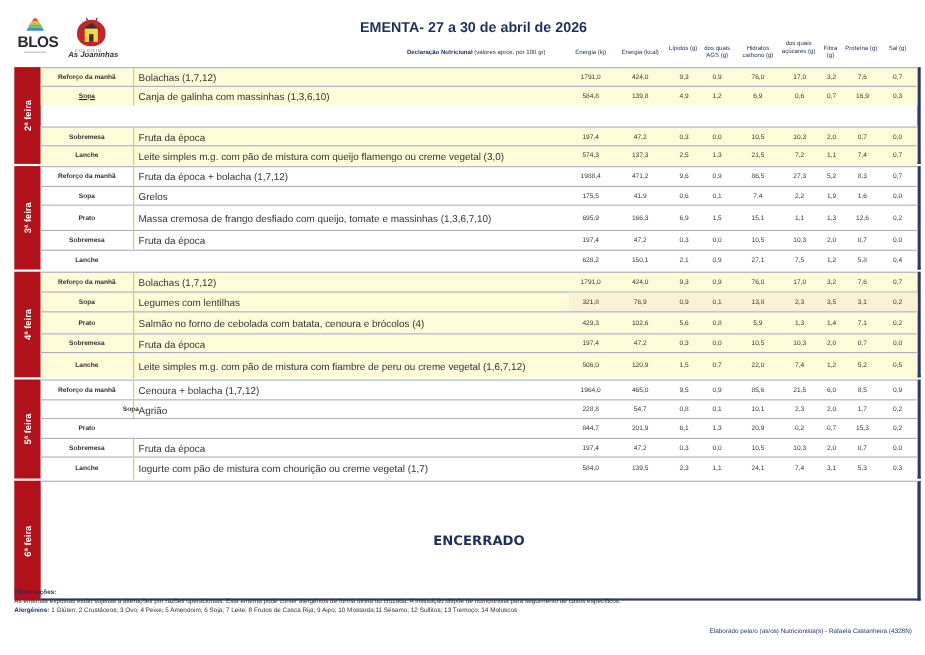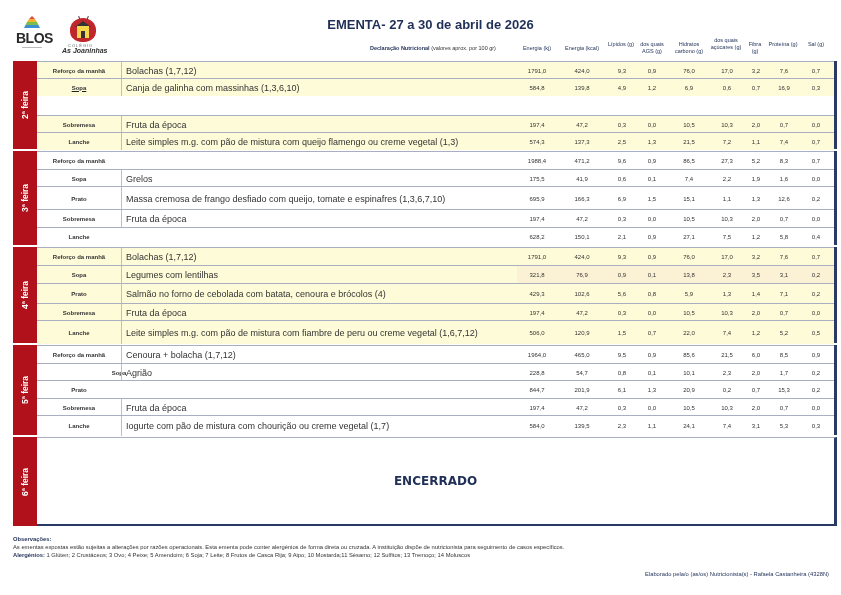--- a/index.html
+++ b/index.html
@@ -124,40 +124,41 @@
           <div class="num" style="left: 575px; width: 20px;">0,3</div>
           <div class="num" style="left: 605px; width: 20px;">0,0</div>
           <div class="num" style="left: 637px; width: 30px;">10,5</div>
           <div class="num" style="left: 676px; width: 28px;">10,3</div>
           <div class="num" style="left: 711px; width: 16px;">2,0</div>
           <div class="num" style="left: 735px; width: 24px;">0,7</div>
           <div class="num" style="left: 769px; width: 20px;">0,0</div>
         </div>
         <div class="row yellow" style="top: 71px; height: 17px;">
           <div class="meal">Lanche</div>
-          <div class="desc">Leite simples m.g. com pão de mistura com queijo flamengo ou creme vegetal (1,3)</div>
+          <div class="desc">Leite simples m.g. com pão de mistura com queijo flamengo ou creme vegetal (3,0)</div>
           <div class="num" style="left: 483px; width: 34px;">574,3</div>
           <div class="num" style="left: 528px; width: 34px;">137,3</div>
           <div class="num" style="left: 575px; width: 20px;">2,5</div>
           <div class="num" style="left: 605px; width: 20px;">1,3</div>
           <div class="num" style="left: 637px; width: 30px;">21,5</div>
           <div class="num" style="left: 676px; width: 28px;">7,2</div>
           <div class="num" style="left: 711px; width: 16px;">1,1</div>
           <div class="num" style="left: 735px; width: 24px;">7,4</div>
           <div class="num" style="left: 769px; width: 20px;">0,7</div>
         </div>
       </div>
     </div>
     <div class="day" style="top: 151px; height: 94px;">
       <div class="dayband">
         <span>3ª feira</span>
       </div>
       <div class="daybody">
         <div class="row white" style="top: 0px; height: 18px;">
           <div class="meal">Reforço da manhã</div>
+          <div class="desc">Fruta da época + bolacha (1,7,12)</div>
           <div class="num" style="left: 483px; width: 34px;">1988,4</div>
           <div class="num" style="left: 528px; width: 34px;">471,2</div>
           <div class="num" style="left: 575px; width: 20px;">9,6</div>
           <div class="num" style="left: 605px; width: 20px;">0,9</div>
           <div class="num" style="left: 637px; width: 30px;">86,5</div>
           <div class="num" style="left: 676px; width: 28px;">27,3</div>
           <div class="num" style="left: 711px; width: 16px;">5,2</div>
           <div class="num" style="left: 735px; width: 24px;">8,3</div>
           <div class="num" style="left: 769px; width: 20px;">0,7</div>
         </div>
@@ -169,21 +170,21 @@
           <div class="num" style="left: 575px; width: 20px;">0,6</div>
           <div class="num" style="left: 605px; width: 20px;">0,1</div>
           <div class="num" style="left: 637px; width: 30px;">7,4</div>
           <div class="num" style="left: 676px; width: 28px;">2,2</div>
           <div class="num" style="left: 711px; width: 16px;">1,9</div>
           <div class="num" style="left: 735px; width: 24px;">1,6</div>
           <div class="num" style="left: 769px; width: 20px;">0,0</div>
         </div>
         <div class="row white" style="top: 35px; height: 23px;">
           <div class="meal">Prato</div>
-          <div class="desc">Massa cremosa de frango desfiado com queijo, tomate e espinafres (1,3,6,7,10)</div>
+          <div class="desc">Massa cremosa de frango desfiado com queijo, tomate e massinhas (1,3,6,7,10)</div>
           <div class="num" style="left: 483px; width: 34px;">695,9</div>
           <div class="num" style="left: 528px; width: 34px;">166,3</div>
           <div class="num" style="left: 575px; width: 20px;">6,9</div>
           <div class="num" style="left: 605px; width: 20px;">1,5</div>
           <div class="num" style="left: 637px; width: 30px;">15,1</div>
           <div class="num" style="left: 676px; width: 28px;">1,1</div>
           <div class="num" style="left: 711px; width: 16px;">1,3</div>
           <div class="num" style="left: 735px; width: 24px;">12,6</div>
           <div class="num" style="left: 769px; width: 20px;">0,2</div>
         </div>
@@ -351,21 +352,21 @@
           <div class="num" style="left: 575px; width: 20px;">2,3</div>
           <div class="num" style="left: 605px; width: 20px;">1,1</div>
           <div class="num" style="left: 637px; width: 30px;">24,1</div>
           <div class="num" style="left: 676px; width: 28px;">7,4</div>
           <div class="num" style="left: 711px; width: 16px;">3,1</div>
           <div class="num" style="left: 735px; width: 24px;">5,3</div>
           <div class="num" style="left: 769px; width: 20px;">0,3</div>
         </div>
       </div>
     </div>
-    <div class="day" style="top: 437px; height: 89px; text-align: center;">
+    <div class="day" style="top: 437px; height: 109px; text-align: center;">
       <div class="dayband">
         <span>6ª feira</span>
       </div>
       <div class="daybody" style="border-top: 1.5px solid rgb(169, 175, 192);">
         <div class="closed">ENCERRADO</div>
       </div>
     </div>
   </div>
 
 <div class="obs">

